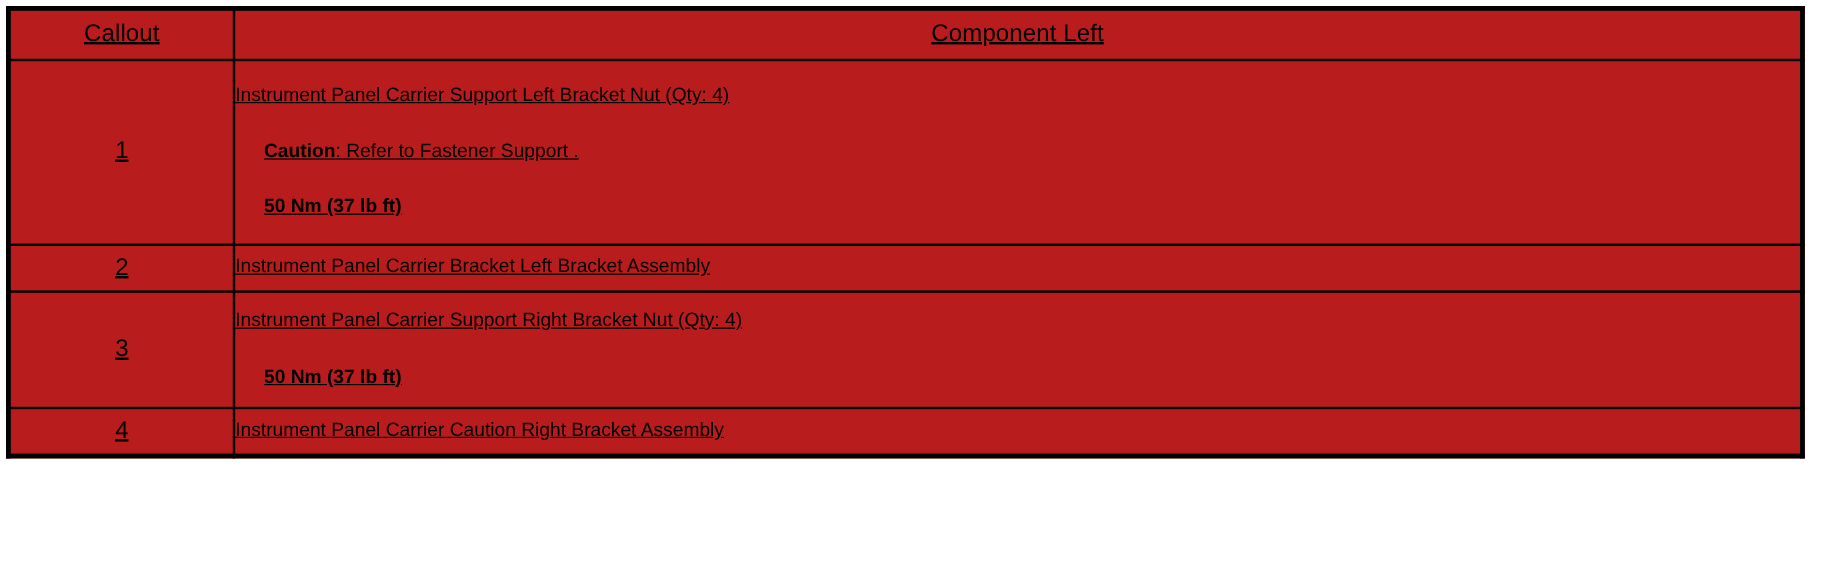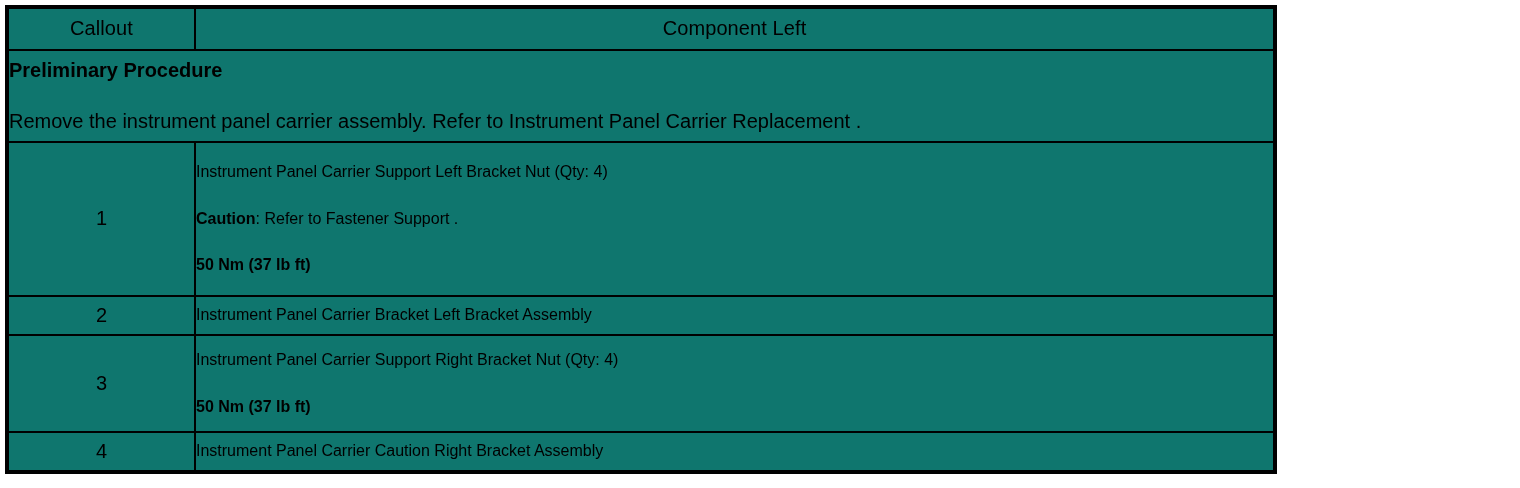--- a/index.html
+++ b/index.html
@@ -19,25 +19,26 @@
     position: relative;
     width: 1520px;
     height: 488px;
     background: #ffffff;
   }
 
   table.parts-table {
     position: absolute;
     left: 5px;
     top: 5px;
-    width: 1272px;
+    width: 1499px;
     border-collapse: collapse;
     table-layout: fixed;
-    background: #0f766e;
+    background: #b91c1c;
     border: 4px solid #000000;
+    text-decoration: underline;
   }
 
   table.parts-table col.col-callout { width: 188px; }
   table.parts-table col.col-component { width: auto; }
 
   table.parts-table td,
   table.parts-table th {
     border: 2px solid #000000;
     padding: 0;
     vertical-align: middle;
@@ -86,21 +87,21 @@
     padding: 9px 0 10px 8px;
     vertical-align: middle;
   }
   .component-cell .line {
     display: block;
     font-size: 16px;
   }
   .component-cell .line + .line {
     margin-top: 28px;
   }
-  .b { font-weight: bold; }
+  .b { font-weight: bold; margin-left: 24px; }
 
   
   .row-tall   > td { height: 152px; }
   .row-short  > td { height: 37px; }
   .row-medium > td { height: 95px; }
   .row-prelim > td { height: 90px; }
 </style>
 </head>
 <body>
 
@@ -114,26 +115,20 @@
 
     <thead>
       <tr>
         <th class="hdr-cell">Callout</th>
         <th class="hdr-cell">Component Left</th>
       </tr>
     </thead>
 
     <tbody>
 
-      <tr class="row-prelim">
-        <td class="prelim-cell" colspan="2">
-          <span class="prelim-title">Preliminary Procedure</span>
-          <span class="prelim-body">Remove the instrument panel carrier assembly. Refer to Instrument Panel Carrier Replacement .</span>
-        </td>
-      </tr>
 
       <tr class="row-tall">
         <td class="callout-cell">1</td>
         <td class="component-cell">
           <span class="line">Instrument Panel Carrier Support Left Bracket Nut (Qty: 4)</span>
           <span class="line"><span class="b">Caution</span><span>: Refer to Fastener Support .</span></span>
           <span class="line b">50 Nm (37 lb ft)</span>
         </td>
       </tr>
 

